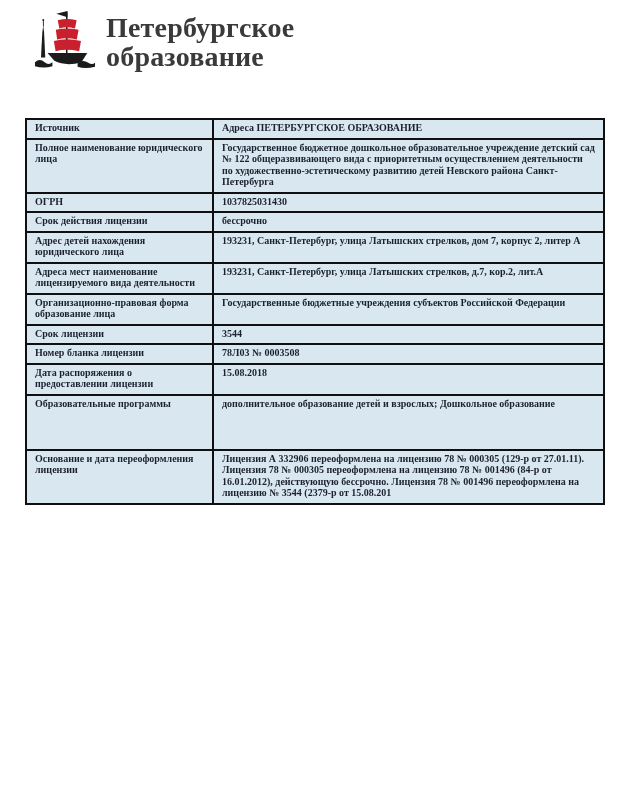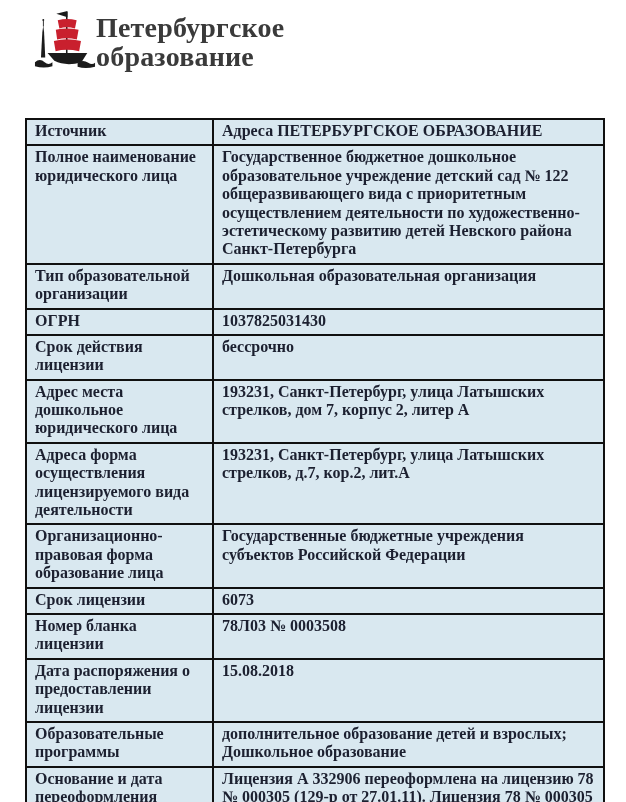--- a/index.html
+++ b/index.html
@@ -11,49 +11,49 @@
   }
   .page { width: 626px; height: 802px; position: relative; }
 
   
   .logo {
     position: absolute; top: 8px; left: 34px;
     display: flex; align-items: flex-start;
   }
   .logo-ship { width: 62px; height: 64px; flex: 0 0 auto; }
   .logo-text {
-    margin-left: 0; margin-top: 6px;
+    margin-left: 10px; margin-top: 6px;
     font-weight: bold;
     font-size: 28px;
     line-height: 1.02;
     color: #3a3a3a;
     letter-spacing: 0.2px;
   }
 
   
   table.license {
     position: absolute; top: 118px; left: 25px;
     width: 580px;
     border-collapse: collapse;
     table-layout: fixed;
   }
   table.license td {
     border: 2px solid #101010;
     background: #d9e8f0;
     color: #1c2030;
     font-weight: bold;
-    font-size: 16px;
+    font-size: 10px;
     line-height: 1.15;
     vertical-align: top;
     padding: 2px 8px 4px 8px;
     overflow: hidden;
     word-wrap: break-word;
   }
   table.license td.l { width: 169px; }
-  tr.tall { height: 36px; }
+  tr.tall { height: 55px; }
 </style>
 </head>
 <body>
 
 <div class="page">
 
   <header class="logo">
     <span>
       <svg class="logo-ship" viewBox="0 0 64 64" xmlns="http://www.w3.org/2000/svg">
 
@@ -85,46 +85,42 @@
     <tbody>
       <tr>
           <td class="l">Источник</td>
           <td class="v">Адреса ПЕТЕРБУРГСКОЕ ОБРАЗОВАНИЕ</td>
         </tr>
       <tr>
           <td class="l">Полное наименование юридического лица</td>
           <td class="v">Государственное бюджетное дошкольное образовательное учреждение детский сад № 122 общеразвивающего вида с приоритетным осуществлением деятельности по художественно-эстетическому развитию детей Невского района Санкт-Петербурга</td>
         </tr>
       <tr>
-          <td class="l">Тип образовательной организации</td>
-          <td class="v">Дошкольная образовательная организация</td>
-        </tr>
-      <tr>
           <td class="l">ОГРН</td>
           <td class="v">1037825031430</td>
         </tr>
       <tr>
           <td class="l">Срок действия лицензии</td>
           <td class="v">бессрочно</td>
         </tr>
       <tr>
-          <td class="l">Адрес места дошкольное юридического лица</td>
+          <td class="l">Адрес детей нахождения юридического лица</td>
           <td class="v">193231, Санкт-Петербург, улица Латышских стрелков, дом 7, корпус 2, литер А</td>
         </tr>
       <tr>
-          <td class="l">Адреса форма осуществления лицензируемого вида деятельности</td>
+          <td class="l">Адреса мест наименование лицензируемого вида деятельности</td>
           <td class="v">193231, Санкт-Петербург, улица Латышских стрелков, д.7, кор.2, лит.А</td>
         </tr>
       <tr>
           <td class="l">Организационно-правовая форма образование лица</td>
           <td class="v">Государственные бюджетные учреждения субъектов Российской Федерации</td>
         </tr>
       <tr>
           <td class="l">Срок лицензии</td>
-          <td class="v">6073</td>
+          <td class="v">3544</td>
         </tr>
       <tr>
           <td class="l">Номер бланка лицензии</td>
           <td class="v">78Л03 № 0003508</td>
         </tr>
       <tr>
           <td class="l">Дата распоряжения о предоставлении лицензии</td>
           <td class="v">15.08.2018</td>
         </tr>
       <tr class="tall">

